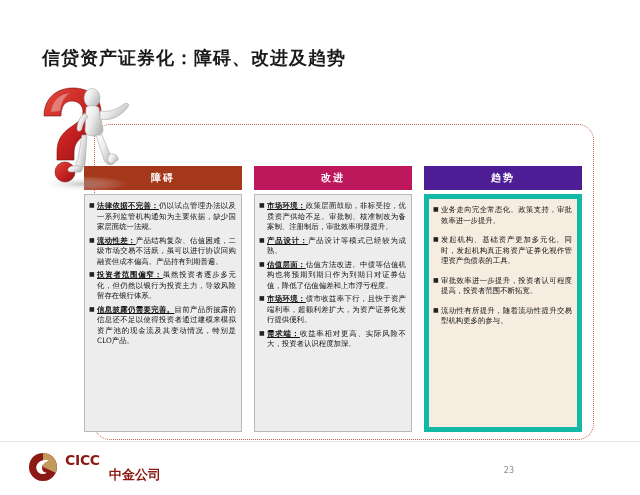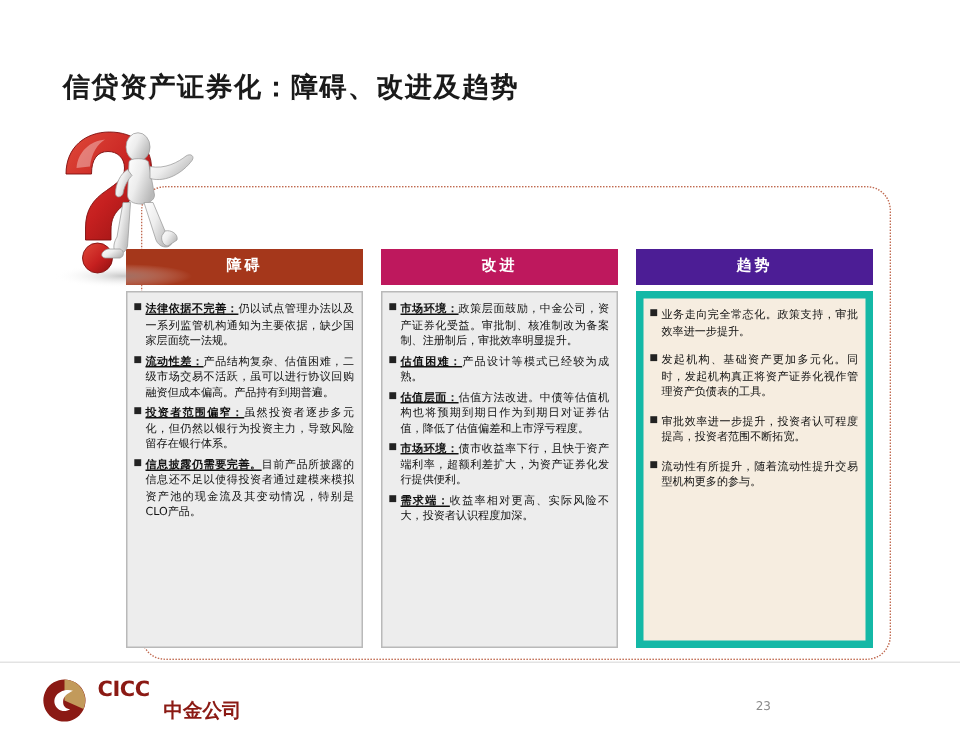--- a/index.html
+++ b/index.html
@@ -253,25 +253,25 @@
           <span class="bullet-text"><span class="lead">信息披露仍需要完善。</span><span>目前产品所披露的信息还不足以使得投资者通过建模来模拟资产池的现金流及其变动情况，特别是CLO产品。</span></span>
         </div>
       </div>
     </div>
 
     <div class="col col-b">
       <div class="col-header">改进</div>
       <div class="col-body">
         <div class="bullet">
           <span class="bullet-mark"></span>
-          <span class="bullet-text"><span class="lead">市场环境：</span><span>政策层面鼓励，中金公司，资产证券化受益。审批制、核准制改为备案制、注册制后，审批效率明显提升。</span></span>
-        </div>
-        <div class="bullet">
-          <span class="bullet-mark"></span>
-          <span class="bullet-text"><span class="lead">估值困难：</span><span>产品设计等模式已经较为成熟。</span></span>
+          <span class="bullet-text"><span class="lead">市场环境：</span><span>政策层面鼓励，非标受控，优质资产供给不足。审批制、核准制改为备案制、注册制后，审批效率明显提升。</span></span>
+        </div>
+        <div class="bullet">
+          <span class="bullet-mark"></span>
+          <span class="bullet-text"><span class="lead">产品设计：</span><span>产品设计等模式已经较为成熟。</span></span>
         </div>
         <div class="bullet">
           <span class="bullet-mark"></span>
           <span class="bullet-text"><span class="lead">估值层面：</span><span>估值方法改进。中债等估值机构也将预期到期日作为到期日对证券估值，降低了估值偏差和上市浮亏程度。</span></span>
         </div>
         <div class="bullet">
           <span class="bullet-mark"></span>
           <span class="bullet-text"><span class="lead">市场环境：</span><span>债市收益率下行，且快于资产端利率，超额利差扩大，为资产证券化发行提供便利。</span></span>
         </div>
         <div class="bullet">

